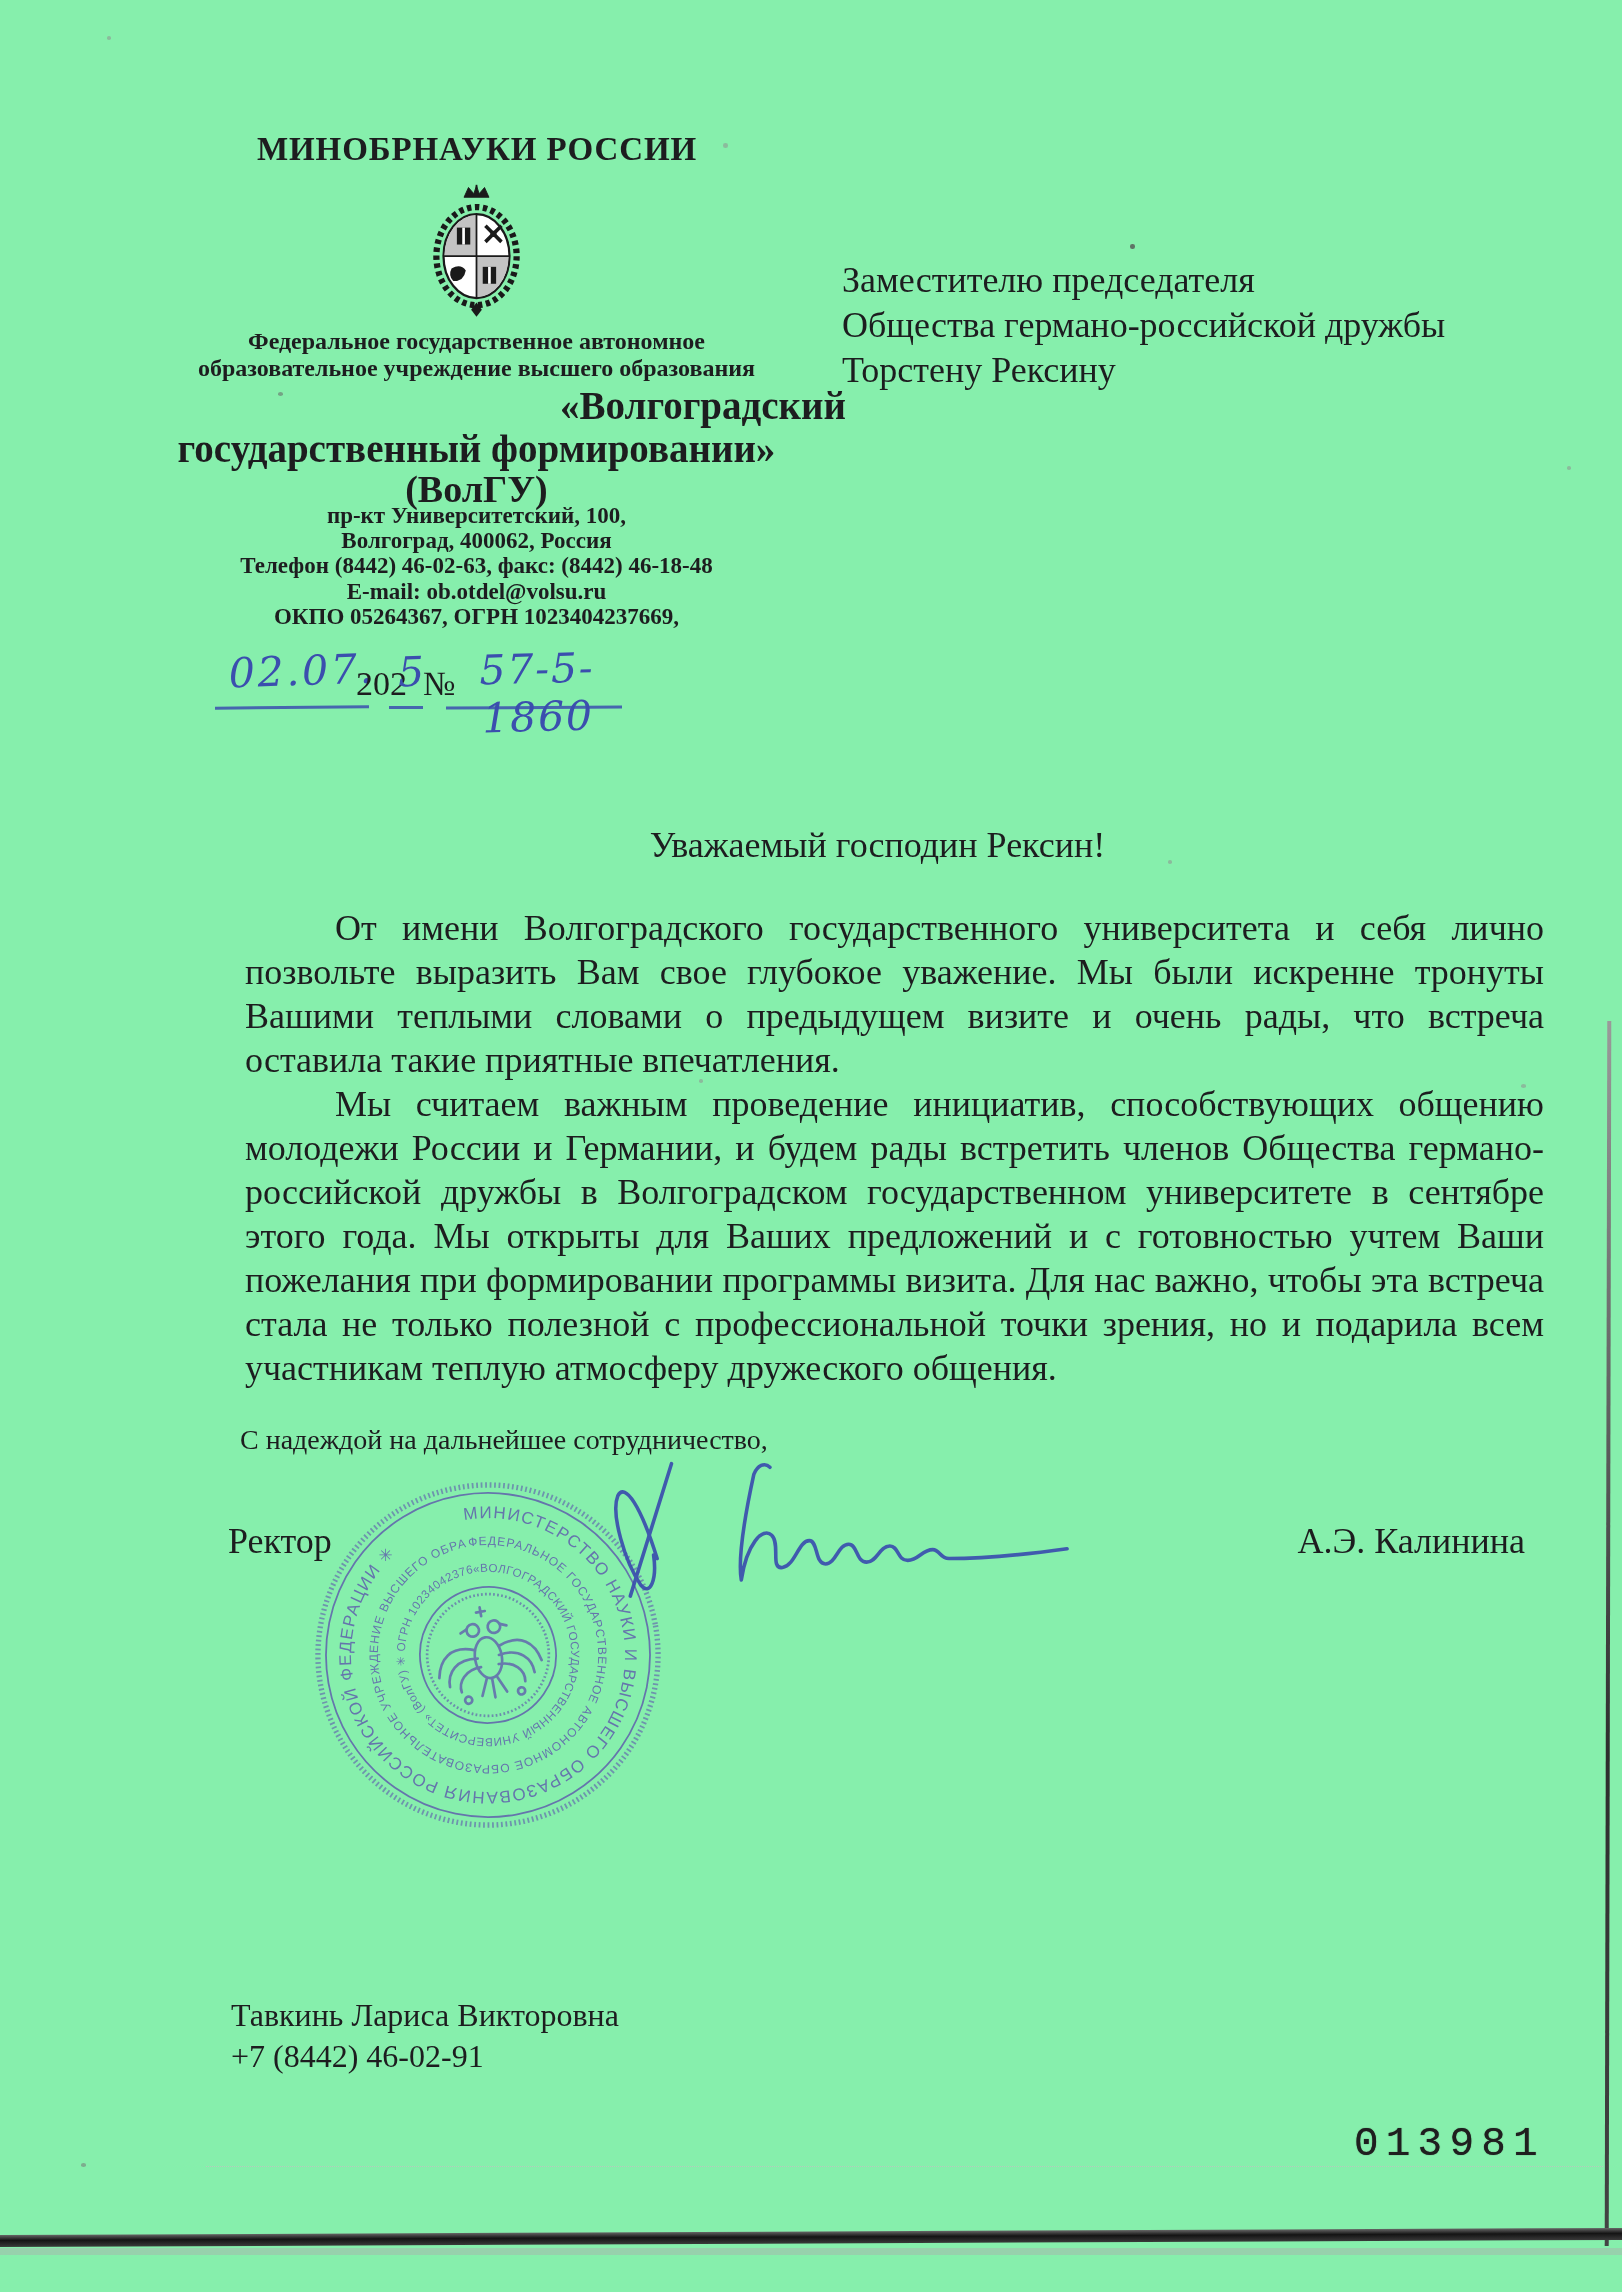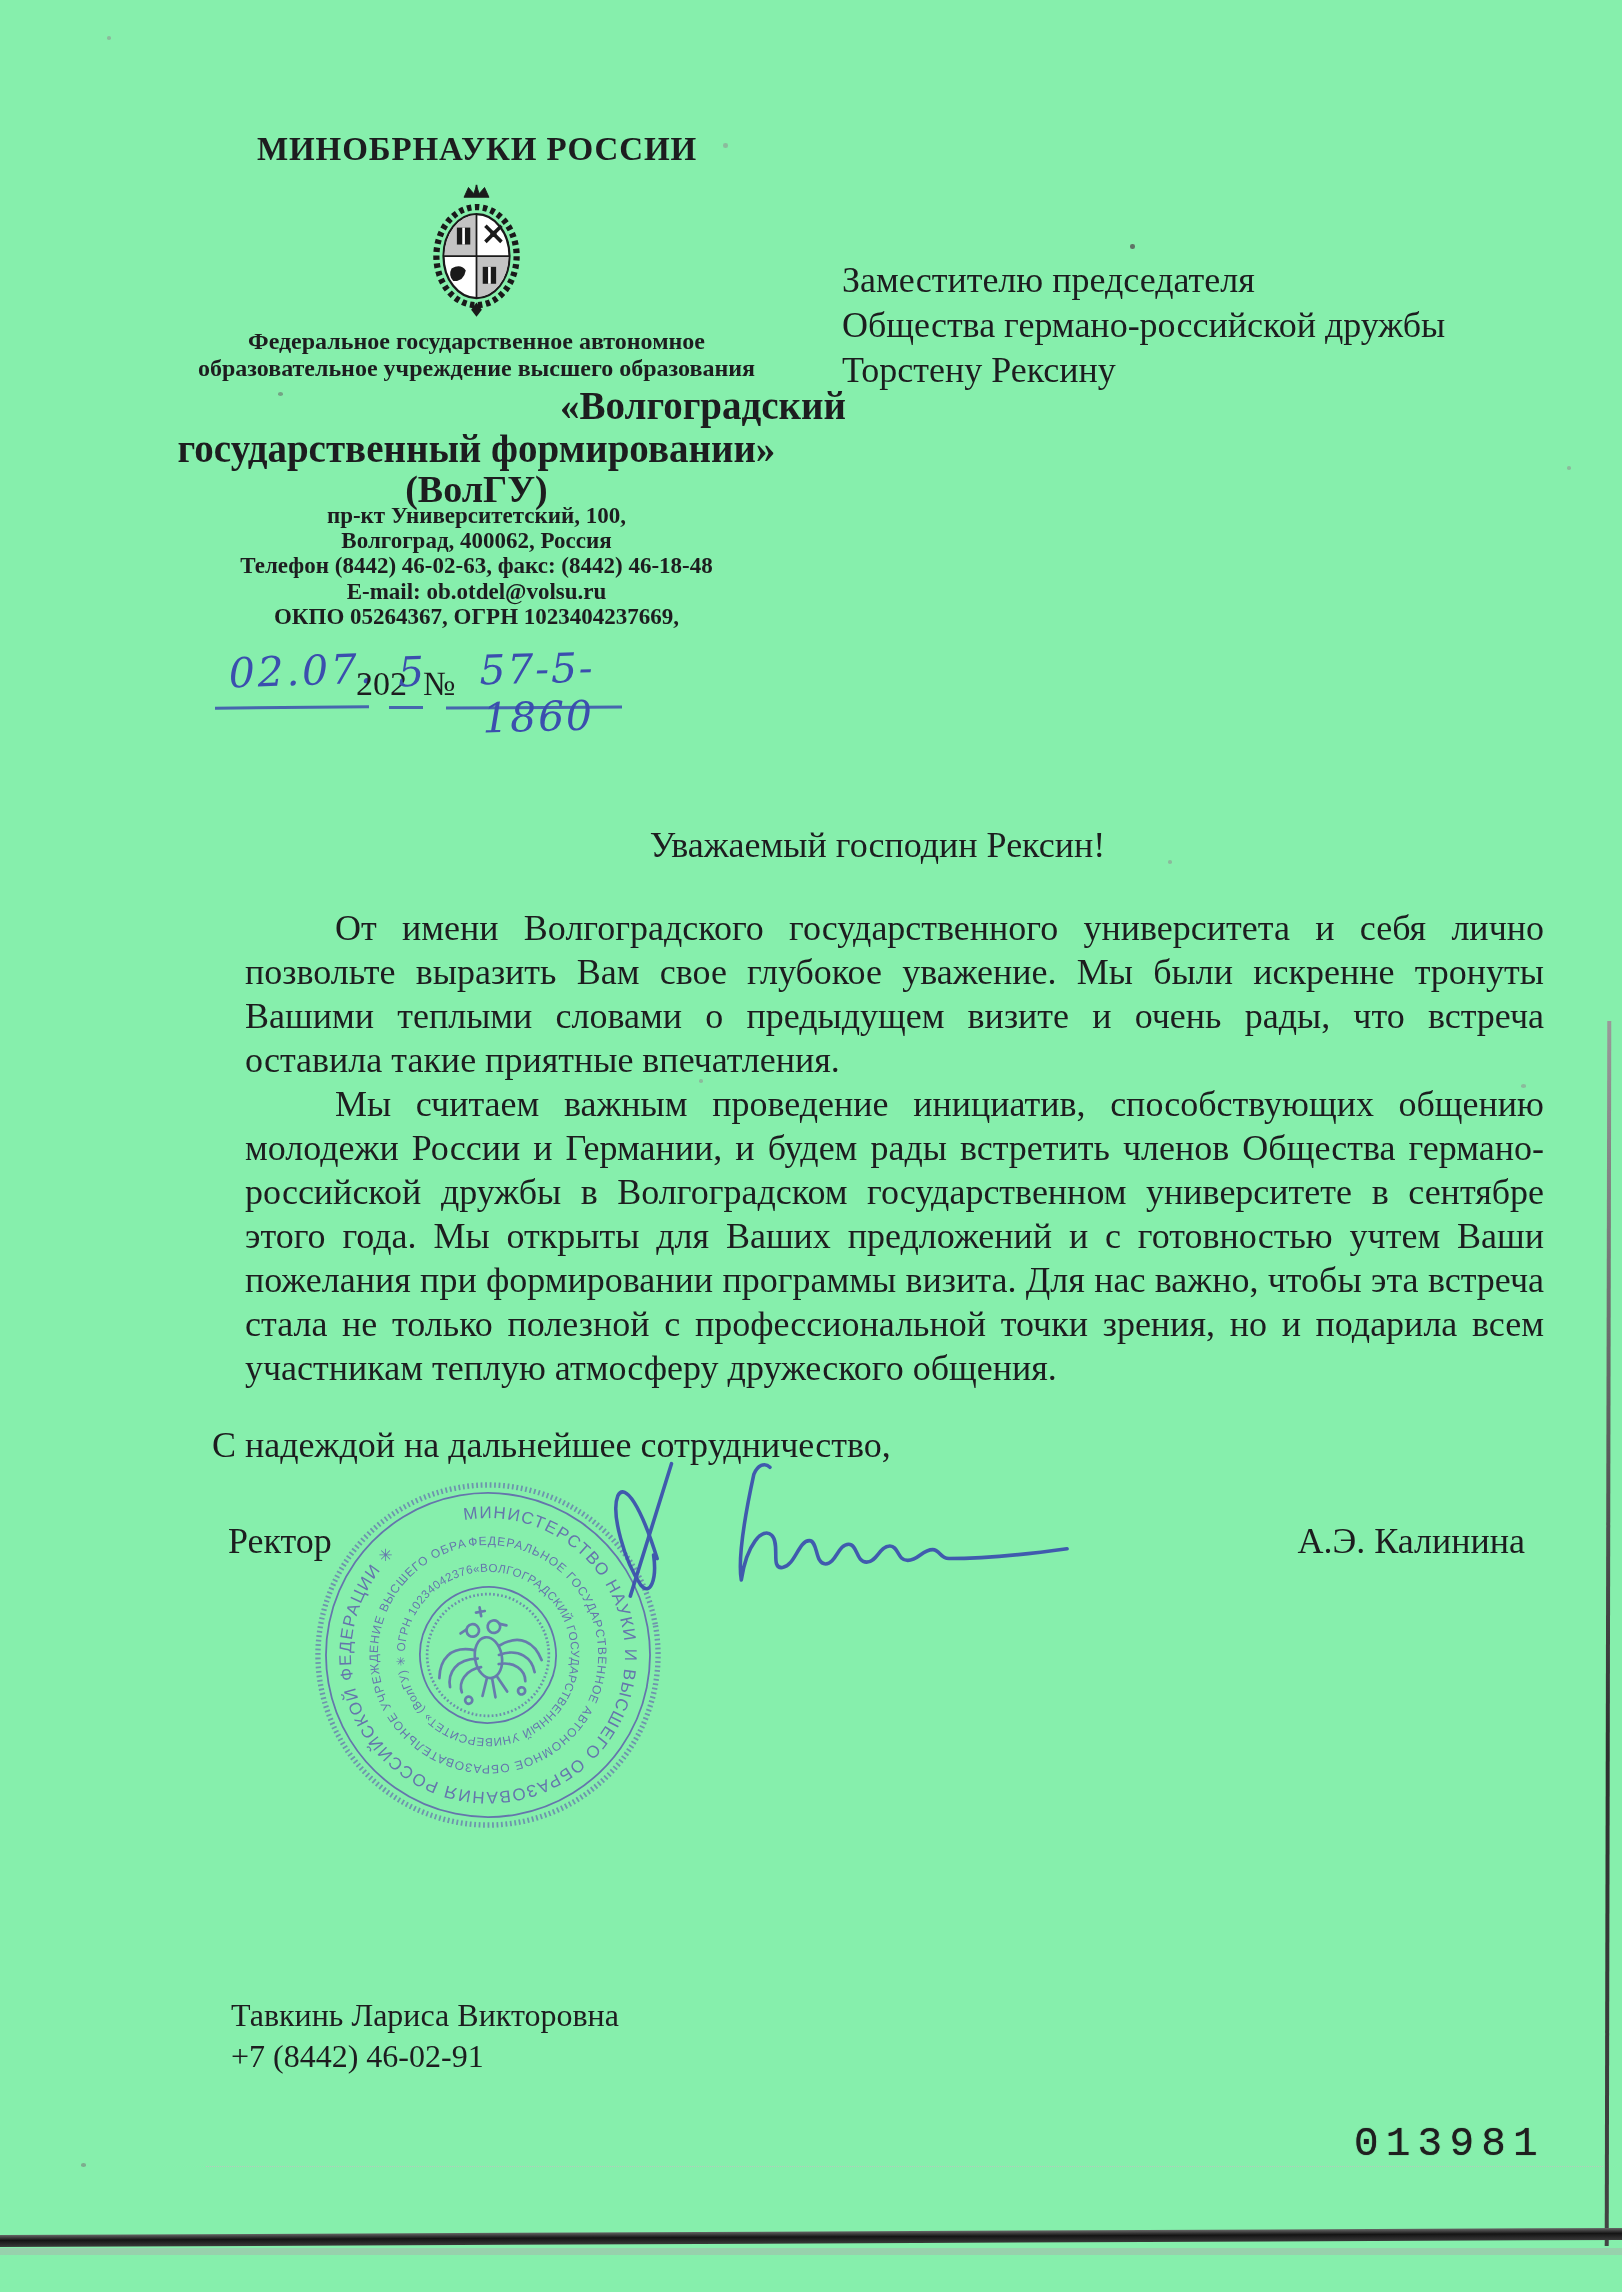--- a/index.html
+++ b/index.html
@@ -29,21 +29,21 @@
   .dl-num { left:450px; top:645px; width:175px; font-size:41px; letter-spacing:1.8px;
     transform:rotate(-1.5deg); text-align:center; }
   .ink-line { height:2.7px; background:#3b4eae; opacity:.85; }
   
   .recipient { left:842px; top:258px; width:681px; font-size:36px; line-height:45px; }
   
   .salutation { left:228px; top:824px; width:1299px; text-align:center; font-size:36px; }
   .bodytext { left:228px; top:906px; width:1299px; font-size:36px; line-height:44px;
     text-align:justify;margin-left:17px; }
   .bodytext p { margin:0; text-indent:90px; }
-  .valediction { left:212px; top:1424px; font-size:36px; }
+  .valediction { left:240px; top:1424px; font-size:28px; }
   .signer-title { left:228px; top:1520px; font-size:36px; }
   .signer-name { left:1290px; top:1520px; width:235px; text-align:right; font-size:36px; }
   
   .exec-name  { left:231px; top:1997px; font-size:32px; }
   .exec-phone { left:231px; top:2038px; font-size:32px; }
   .doc-number { left:1354px; top:2121px; font-family:"Liberation Mono", monospace;
     font-size:41px; letter-spacing:7.2px; color:#1f1f1f; text-shadow:0 0 0.9px #333; }
   
   .stamp { left:309px; top:1476px; width:358px; height:358px;
     transform:rotate(-10deg); opacity:.88; }

